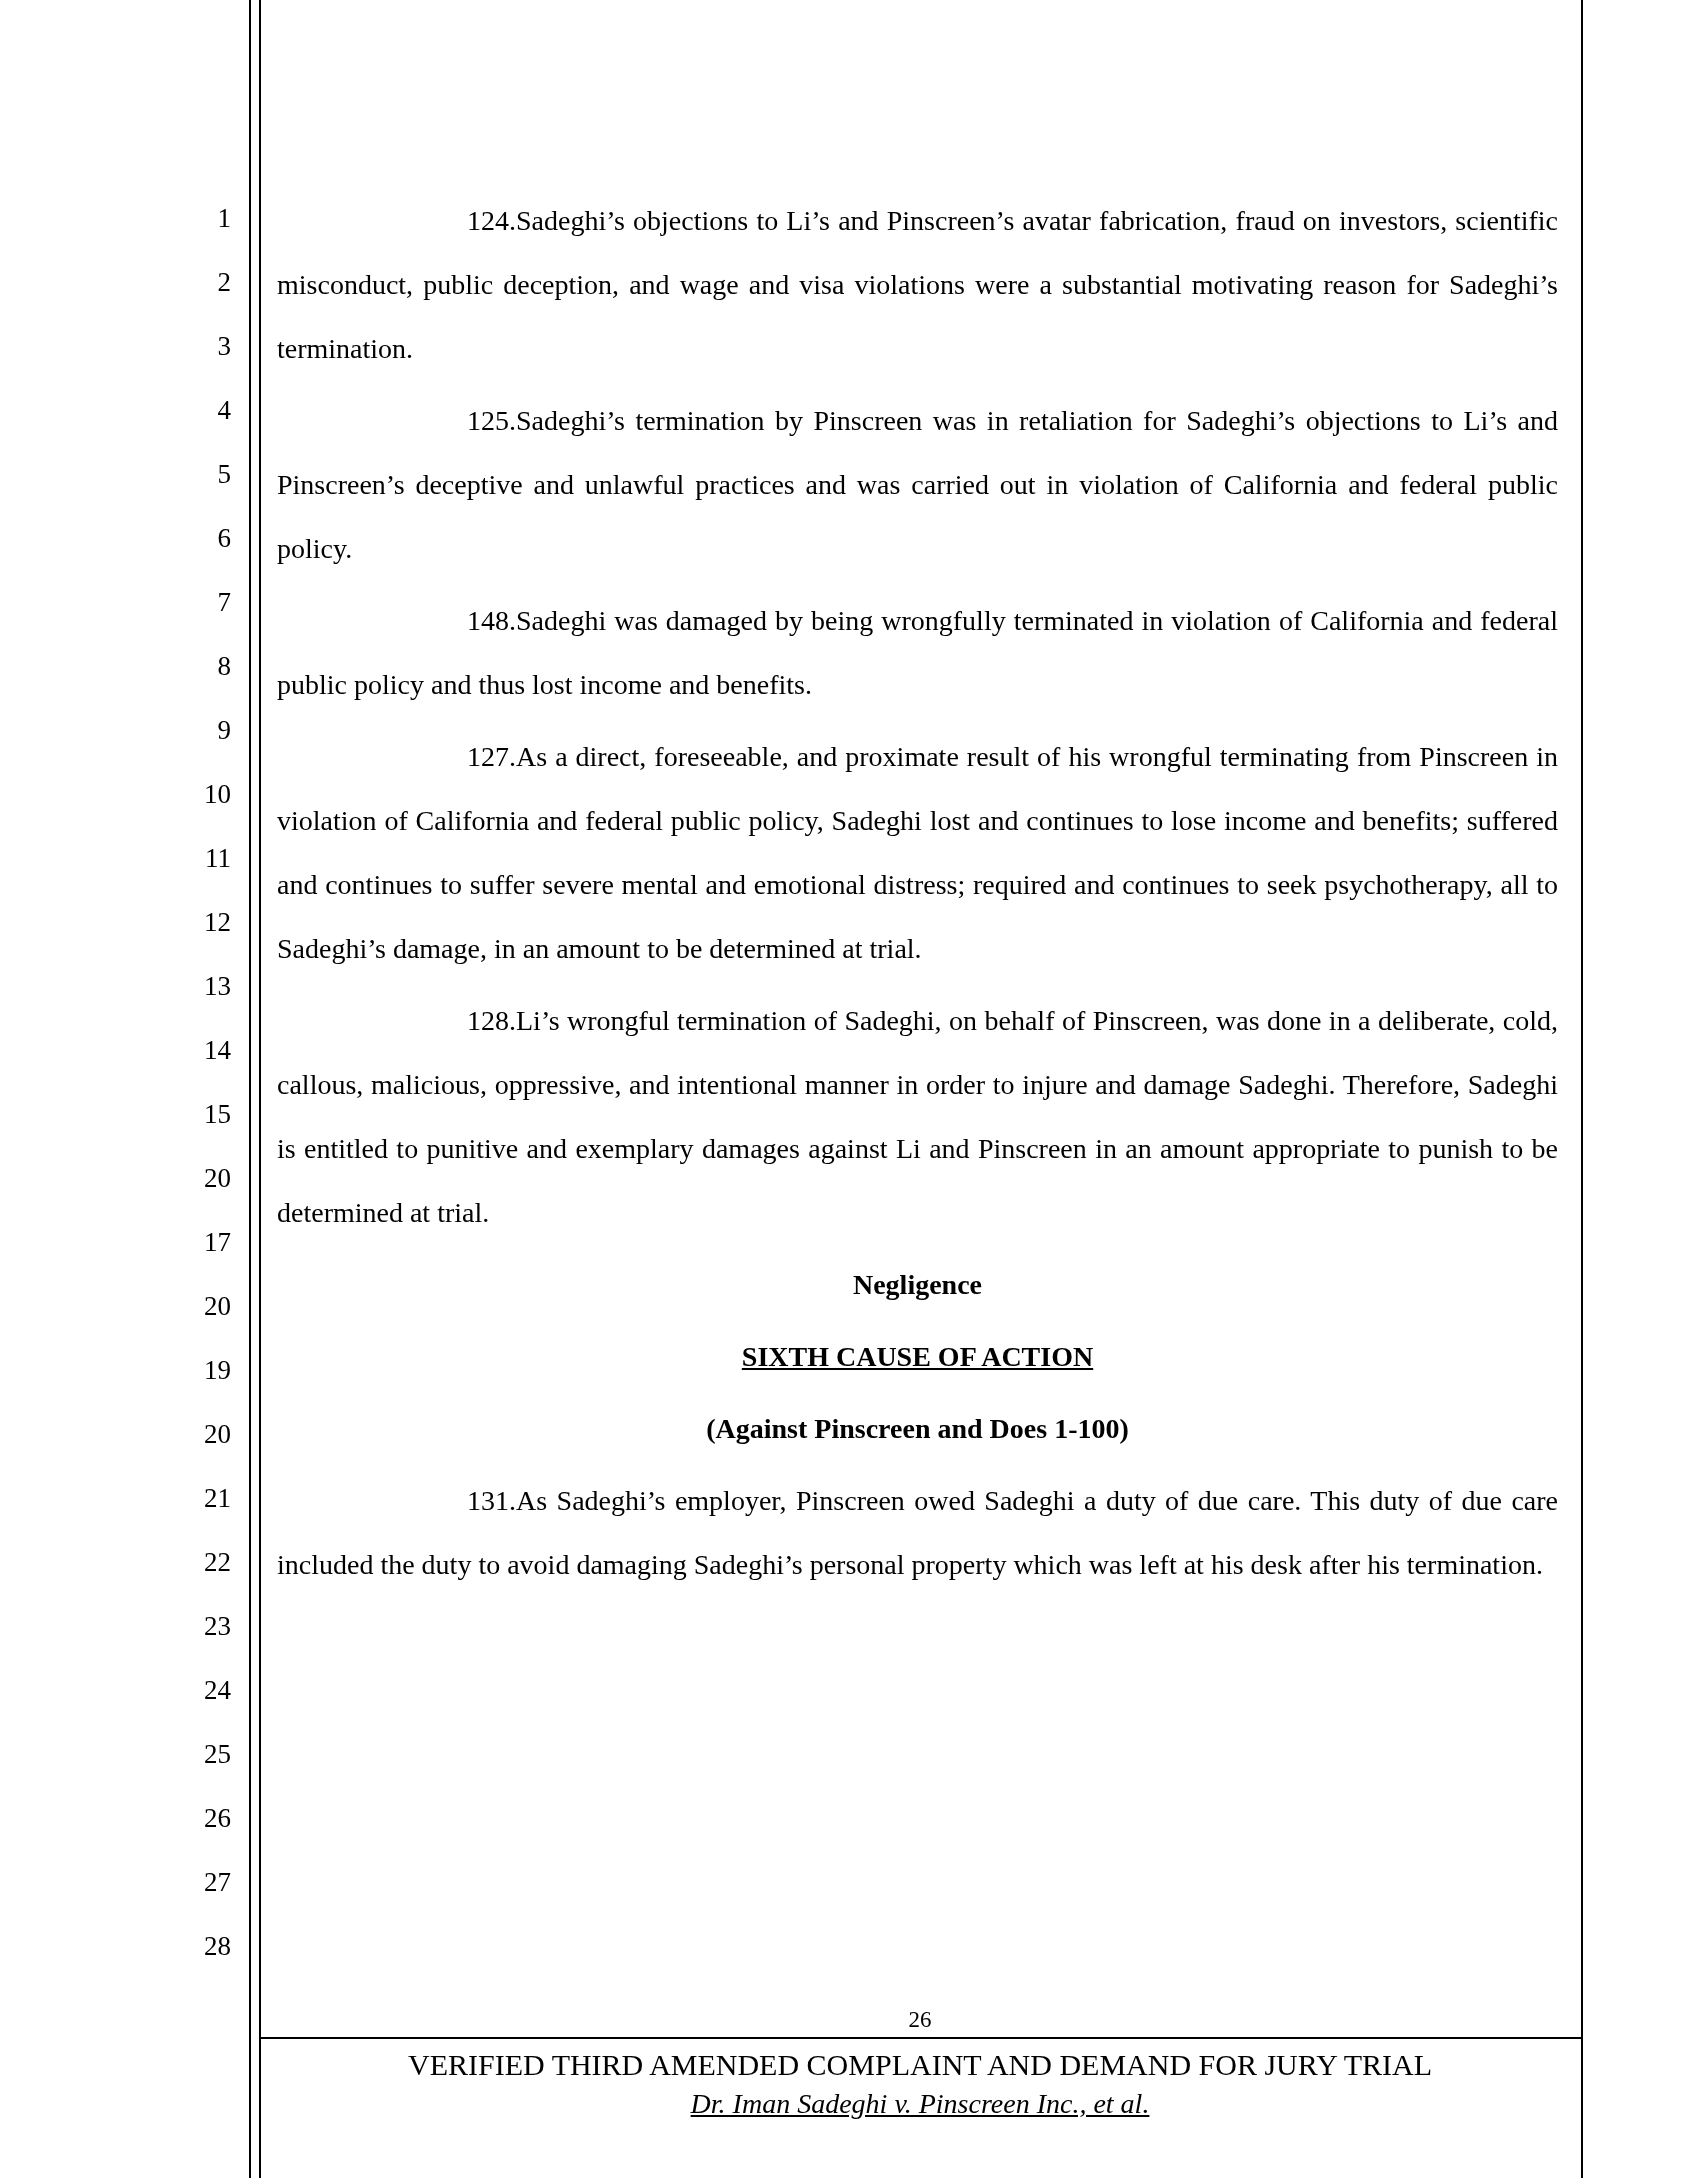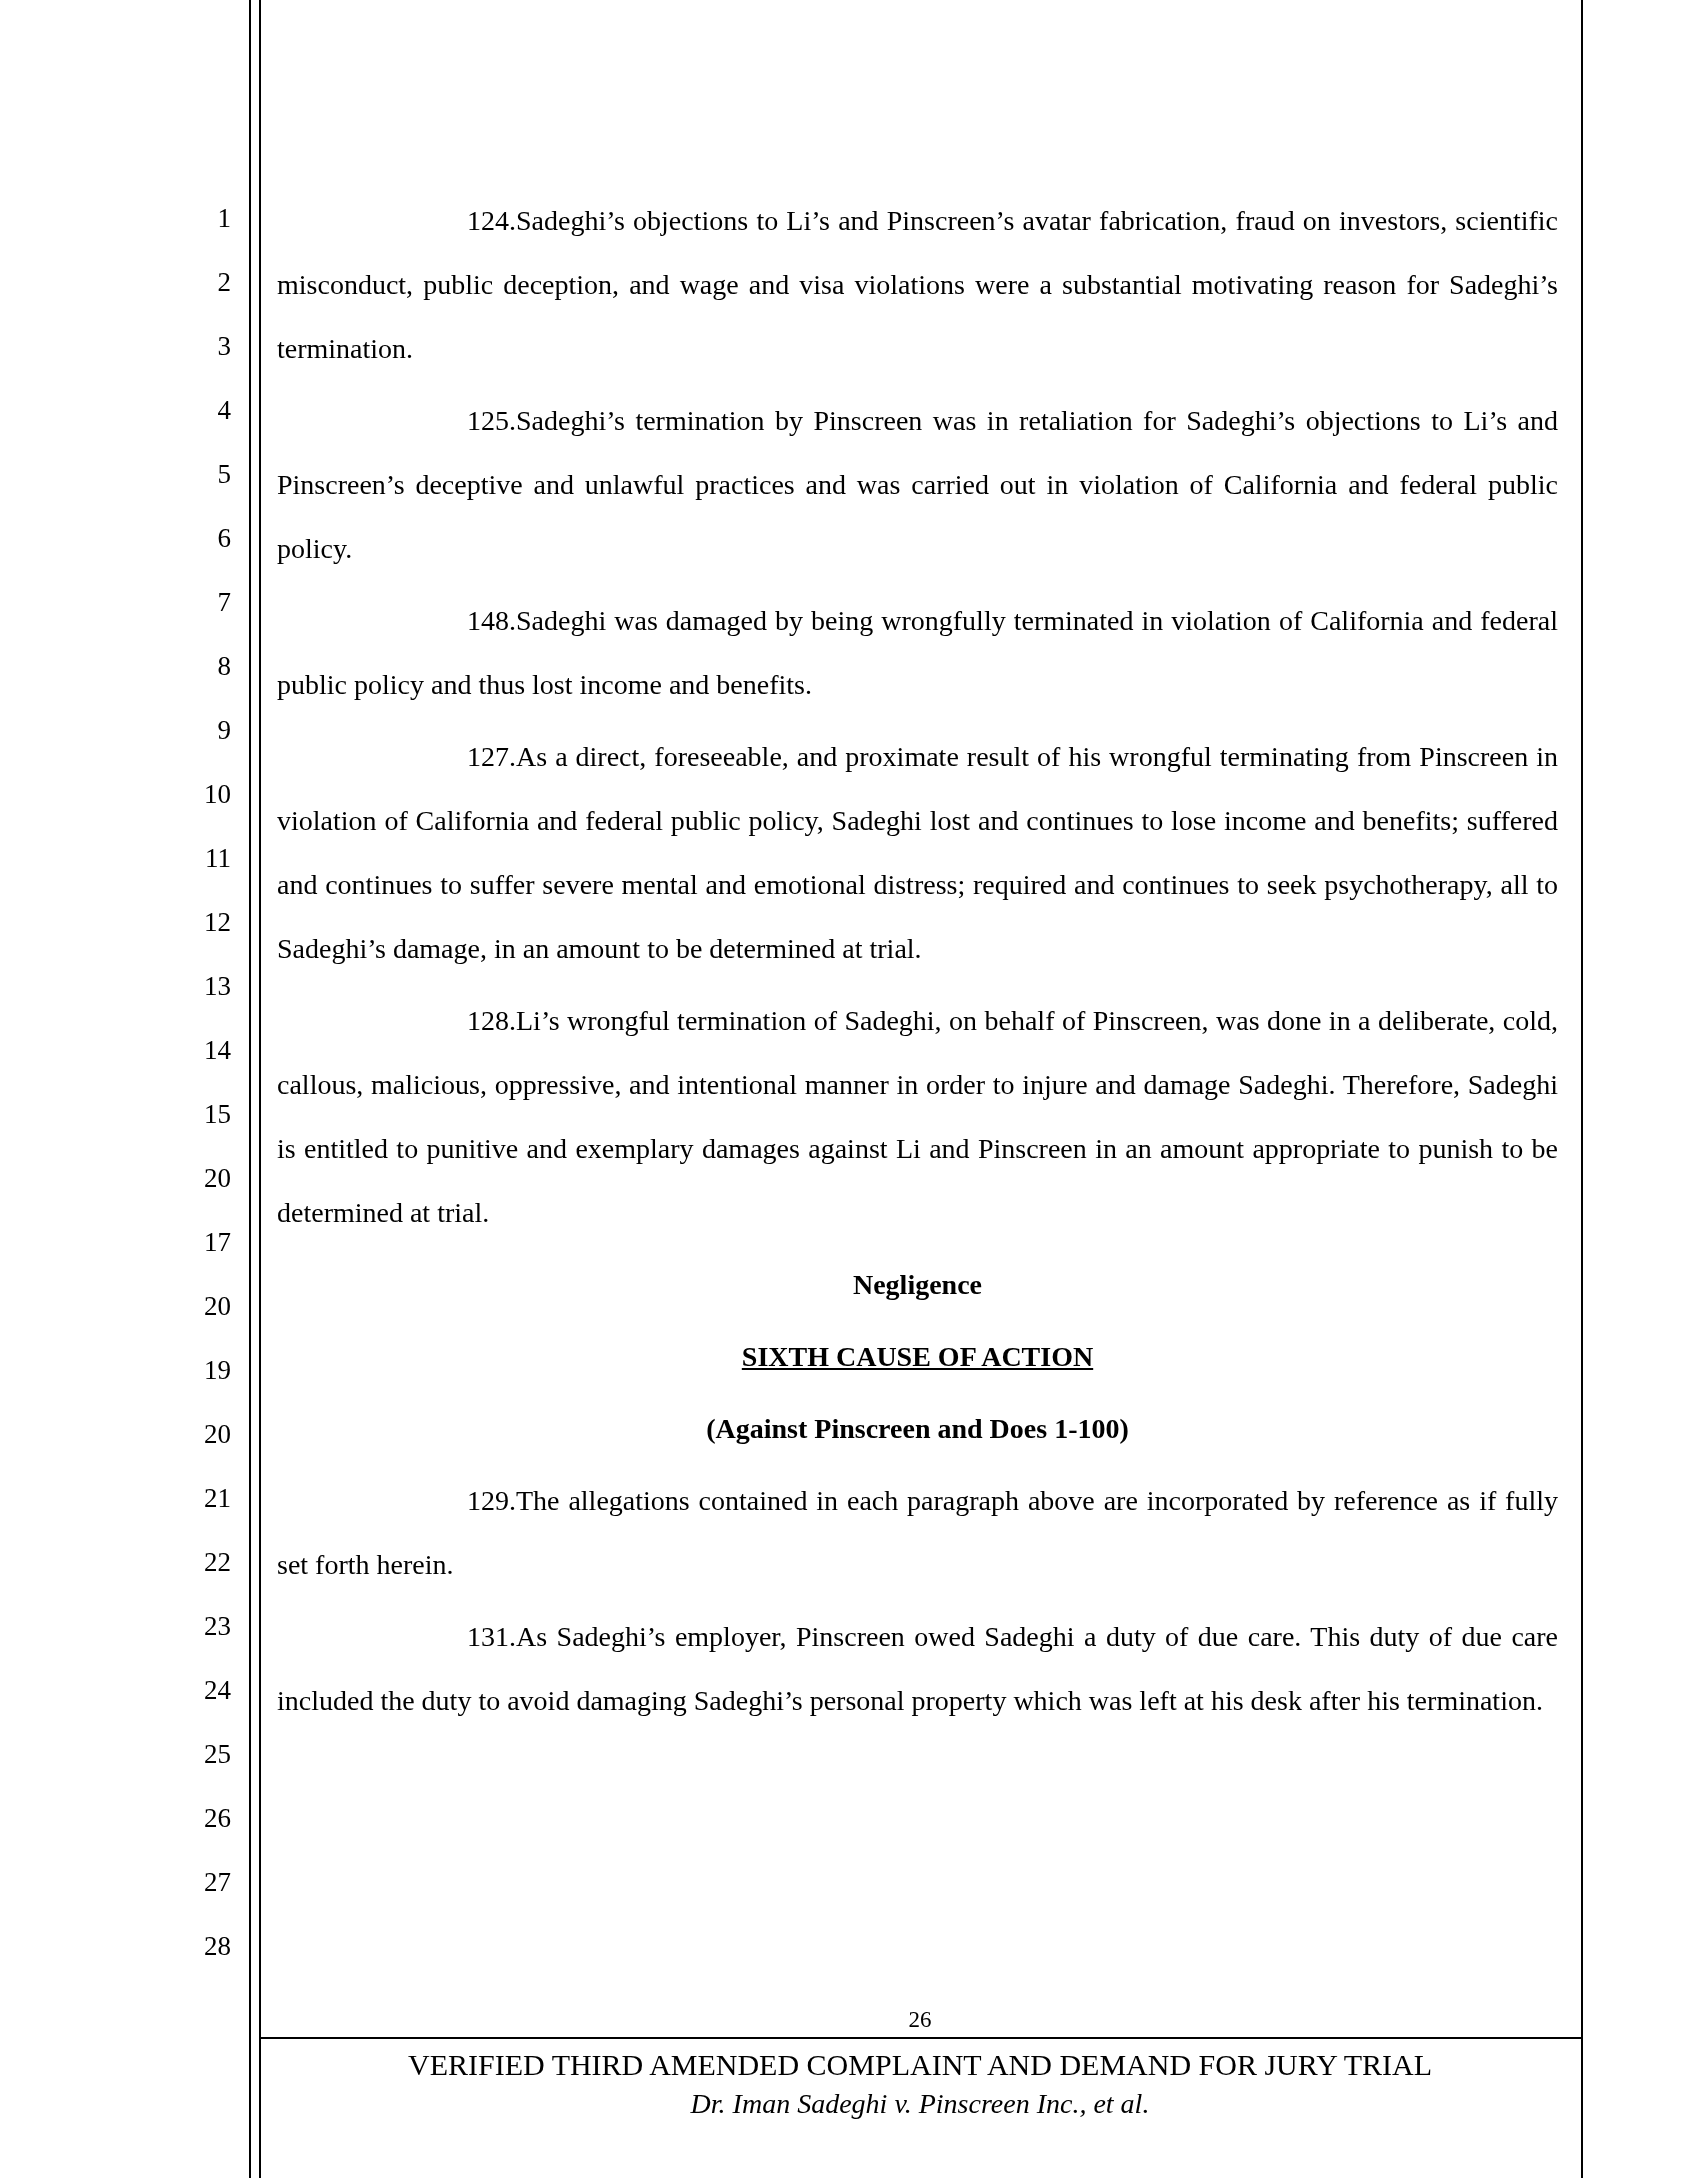--- a/index.html
+++ b/index.html
@@ -94,20 +94,21 @@
     margin: 2px 0 6px 0;
   }
   .footer-title {
     font-size: 30px;
     line-height: 40px;
   }
   .footer-sub {
     font-size: 28px;
     line-height: 38px;
     font-style: italic;
+    text-decoration: underline;
   }
 </style>
 </head>
 <body>
 
 <div class="page">
 
   <div class="rule-left-outer"></div>
   <div class="rule-left-inner"></div>
   <div class="rule-right"></div>
@@ -154,21 +155,20 @@
     <p class="indent"><span class="num">127.</span><span>As a direct, foreseeable, and proximate result of his wrongful terminating from Pinscreen in violation of California and federal public policy, Sadeghi lost and continues to lose income and benefits; suffered and continues to suffer severe mental and emotional distress; required and continues to seek psychotherapy, all to Sadeghi’s damage, in an amount to be determined at trial.</span></p>
 
     <p class="indent"><span class="num">128.</span><span>Li’s wrongful termination of Sadeghi, on behalf of Pinscreen, was done in a deliberate, cold, callous, malicious, oppressive, and intentional manner in order to injure and damage Sadeghi. Therefore, Sadeghi is entitled to punitive and exemplary damages against Li and Pinscreen in an amount appropriate to punish to be determined at trial.</span></p>
 
     <p class="heading">Negligence</p>
 
     <p class="heading underline"><span>SIXTH CAUSE OF ACTION</span></p>
 
     <p class="heading">(Against Pinscreen and Does 1-100)</p>
 
-    <p class="indent"><span class="num">129.</span><span>The allegations contained in each paragraph above are incorporated by reference as if fully set forth herein.</span></p>
 
 
     <p class="indent"><span class="num">131.</span><span>As Sadeghi’s employer, Pinscreen owed Sadeghi a duty of due care. This duty of due care included the duty to avoid damaging Sadeghi’s personal property which was left at his desk after his termination.</span></p>
 
   </div>
 
   <div class="footer">
     <div class="page-number">26</div>
     <div class="footer-rule"></div>
     <div class="footer-title">VERIFIED THIRD AMENDED COMPLAINT AND DEMAND FOR JURY TRIAL</div>

